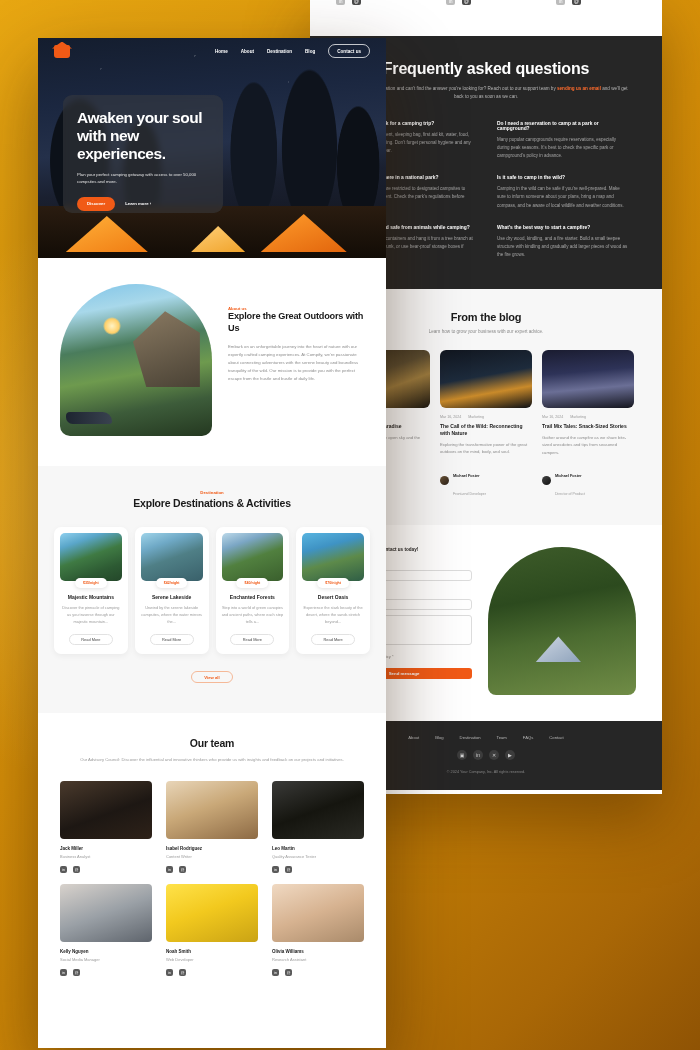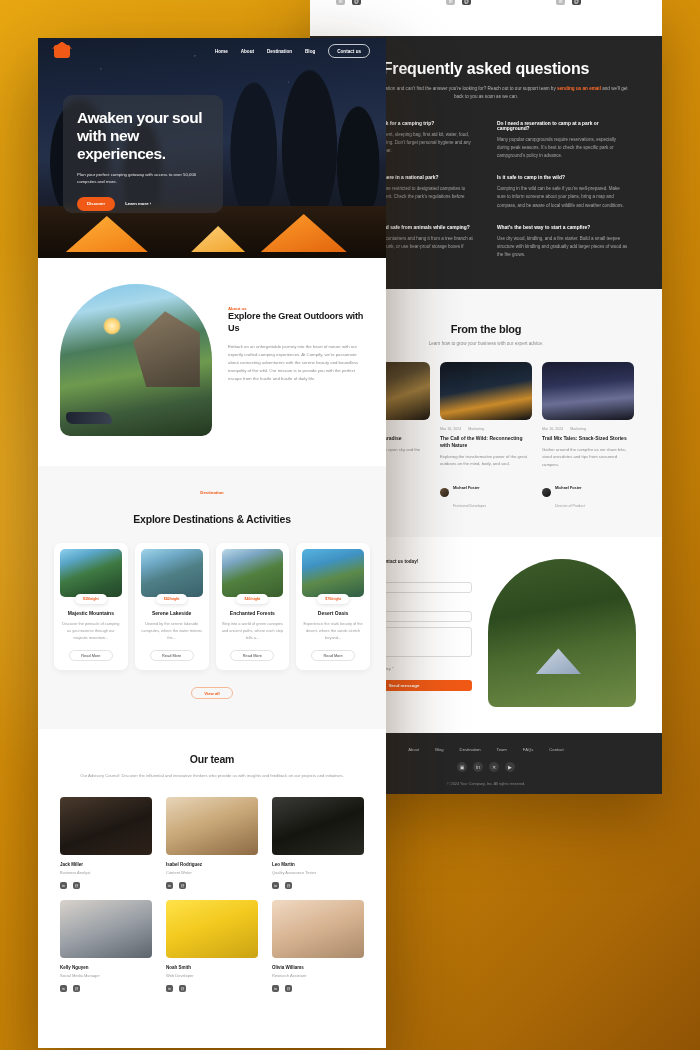--- a/index.html
+++ b/index.html
@@ -31,21 +31,21 @@
   .faq {
     background: #262626; padding: 24px 34px 30px; color: #fff;
   }
   .faq h2 { font-size: 16px; text-align: center; letter-spacing: -.2px; font-weight: 700; }
   .faq .sub { font-size: 4.6px; text-align: center; color: #b6b6b6; margin-top: 7px; line-height: 1.75; }
   .faq .sub b { color: #ff6b2c; }
   .faq-grid { display: grid; grid-template-columns: 1fr 1fr; gap: 15px 22px; margin-top: 20px; }
   .faq-q { font-size: 4.9px; font-weight: 700; color: #fff; margin-bottom: 5px; }
   .faq-a { font-size: 4.5px; color: #a6a6a6; line-height: 1.8; }
 
-  .blogsec { background: #f7f7f7; padding: 34px 28px 26px; }
+  .blogsec { background: #f7f7f7; padding: 22px 28px 26px; }
   .blogsec h2 { font-size: 11px; text-align: center; color: #1a1a1a; font-weight: 700; letter-spacing: -.2px; }
   .blogsec .sub { font-size: 4.6px; text-align: center; color: #8a8a8a; margin-top: 6px; }
   .blog-grid { display: grid; grid-template-columns: 1fr 1fr 1fr; gap: 10px; margin-top: 16px; }
   .bthumb { height: 58px; border-radius: 6px; background-size: cover; }
   .b1 { background: linear-gradient(160deg,#2c2418,#584a2f 40%,#9a7a3e 62%,#1a1610); }
   .b2 { background: linear-gradient(170deg,#11161f,#1d2b3c 45%,#c98a2a 70%,#0c0f14); }
   .b3 { background: linear-gradient(175deg,#1a1c30,#2e3358 38%,#6b6f96 65%,#15161f); }
   .bmeta { font-size: 3.6px; color: #9b9b9b; margin-top: 7px; display: flex; gap: 7px; }
   .btitle { font-size: 5px; font-weight: 700; color: #1a1a1a; margin-top: 4px; line-height: 1.4; }
   .bexc { font-size: 4.2px; color: #8d8d8d; margin-top: 4px; line-height: 1.75; }
@@ -135,21 +135,21 @@
     border-radius: 50%; background: radial-gradient(circle,#fff3c4,#ffd06a 55%,rgba(255,200,90,0) 72%); }
   .about-img .kayak { position: absolute; left: 4%; bottom: 8%; width: 46px; height: 12px;
     background: linear-gradient(90deg,#1d2430,#39424f); border-radius: 6px 14px 4px 10px; }
   .about-txt { flex: 1; padding-top: 22px; }
   .eyebrow { font-size: 4.3px; color: #f15a16; font-weight: 700; }
   .about-txt h2 { font-size: 9.2px; color: #1a1a1a; font-weight: 700; line-height: 1.3; letter-spacing: -.2px; }
   .about-txt p { font-size: 4.3px; color: #8d8d8d; line-height: 1.85; margin-top: 8px; }
 
   .dest { background: #f7f7f7; padding: 24px 16px 30px; }
   .dest .eyebrow { text-align: center; }
-  .dest h2 { font-size: 10.5px; text-align: center; color: #1a1a1a; font-weight: 700; margin-top: 18px; letter-spacing: -.2px; }
+  .dest h2 { font-size: 10.5px; text-align: center; color: #1a1a1a; font-weight: 700; margin-top: 2px; letter-spacing: -.2px; }
   .dcards { display: grid; grid-template-columns: repeat(4,1fr); gap: 7px; margin-top: 18px; }
   .dcard { background: #fff; border-radius: 7px; padding: 6px 6px 9px; box-shadow: 0 2px 6px rgba(0,0,0,.055); }
   .dimg { height: 48px; border-radius: 5px; position: relative; }
   .d1 { background: linear-gradient(160deg,#8fd0ef,#5aa6c9 22%,#3f7a43 48%,#2d5a33 75%,#24472a); }
   .d2 { background: linear-gradient(160deg,#9fd4ea,#6fa9c6 26%,#4f7f86 52%,#39606a); }
   .d3 { background: linear-gradient(160deg,#bcd9ea,#7ba6c4 24%,#51803f 52%,#3a5f2d); }
   .d4 { background: linear-gradient(165deg,#58b4e0,#3f93c4 30%,#5d8a4a 58%,#2f5e46); }
   .dbadge { position: absolute; left: 50%; bottom: -7px; transform: translateX(-50%);
     background: #fff; border-radius: 8px; padding: 3px 8px; font-size: 3.6px; color: #f15a16;
     font-weight: 700; white-space: nowrap; box-shadow: 0 1px 4px rgba(0,0,0,.13); }

